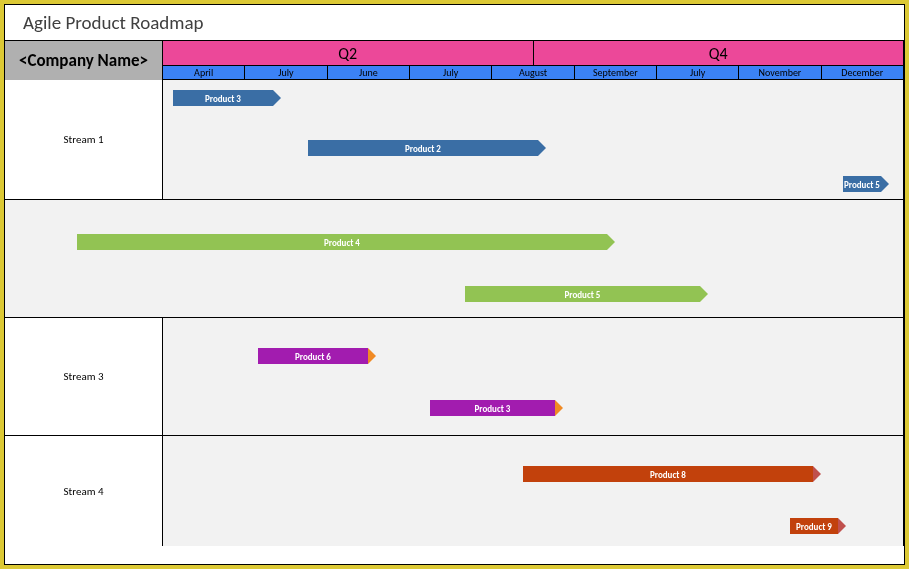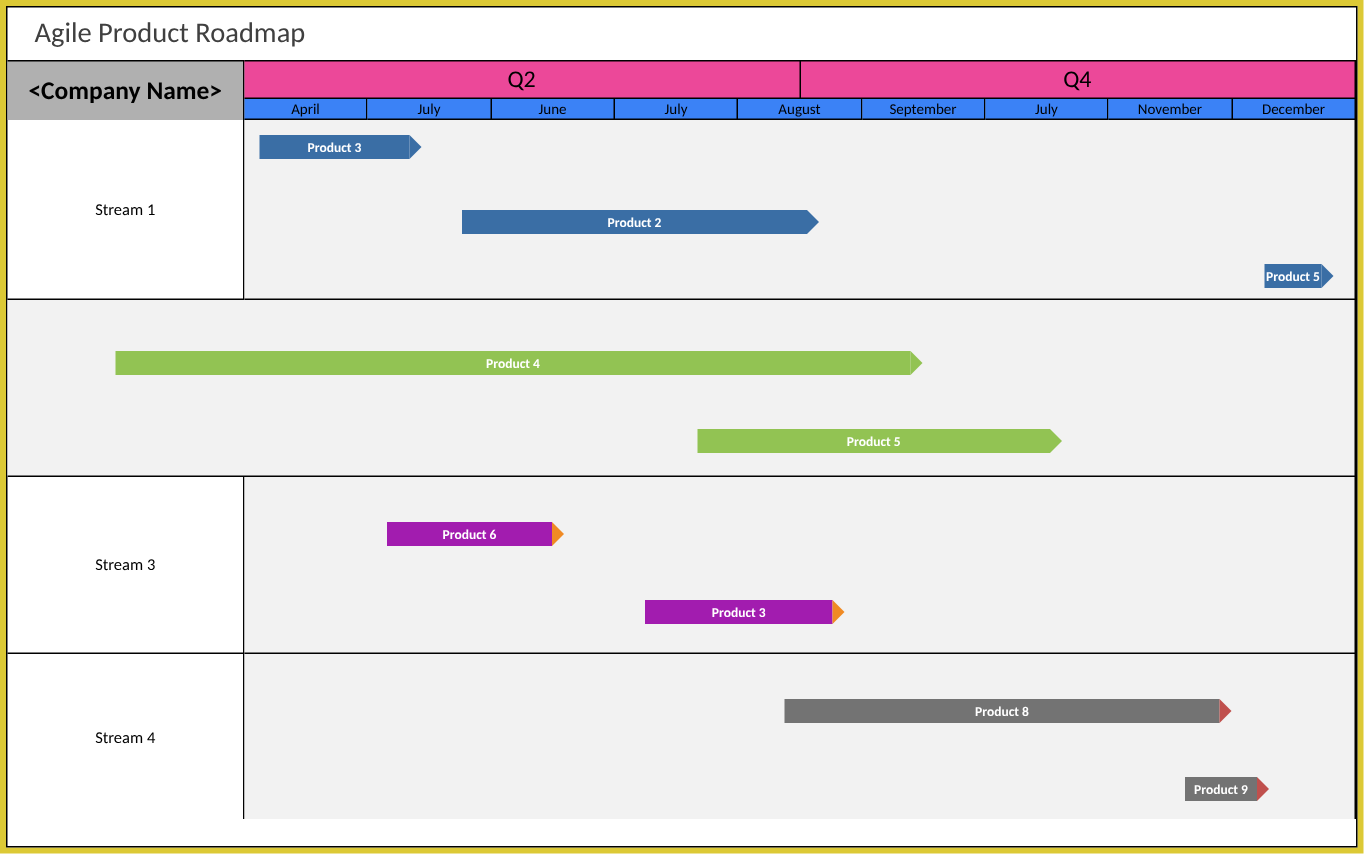--- a/index.html
+++ b/index.html
@@ -15,21 +15,21 @@
 .hdrrow2-right{display:flex;height:14px}
 .mcell{flex:1;border:1px solid #000;border-top:none;border-left:none;background:#3b82f6;display:flex;align-items:center;justify-content:center;font-size:10px}
 .streamrow{display:flex}
 .streamleft{width:158px;flex-shrink:0;border:1px solid #000;border-top:none;border-left:none;display:flex;align-items:center;justify-content:center;font-size:11px}
 .streamright{flex:1;border-bottom:1px solid #000;border-right:1px solid #000;position:relative;background:#f2f2f2}
 .bar{position:absolute;height:16px;display:flex;align-items:center;justify-content:center;color:#fff;font-size:9px;font-weight:bold}
 .bar::after{content:"";position:absolute;right:-8px;top:0;border-top:8px solid transparent;border-bottom:8px solid transparent;border-left:8px solid}
 .blue{background:#3a6ea5}.blue::after{border-left-color:#3a6ea5}
 .green{background:#92c353}.green::after{border-left-color:#92c353}
 .orange{background:#a21caf}.orange::after{border-left-color:#f08a24}
-.red{background:#737373}.red::after{border-left-color:#c0504d}
+.red{background:#c2410c}.red::after{border-left-color:#c0504d}
 </style>
 </head>
 <body>
 
 <div class="sheet">
   <div class="title">Agile Product Roadmap</div>
 
   <div class="gridarea">
     <div class="leftcol">
       <div class="hdrrow1-left" style="border-bottom:none;height:40px">&lt;Company Name&gt;</div>

